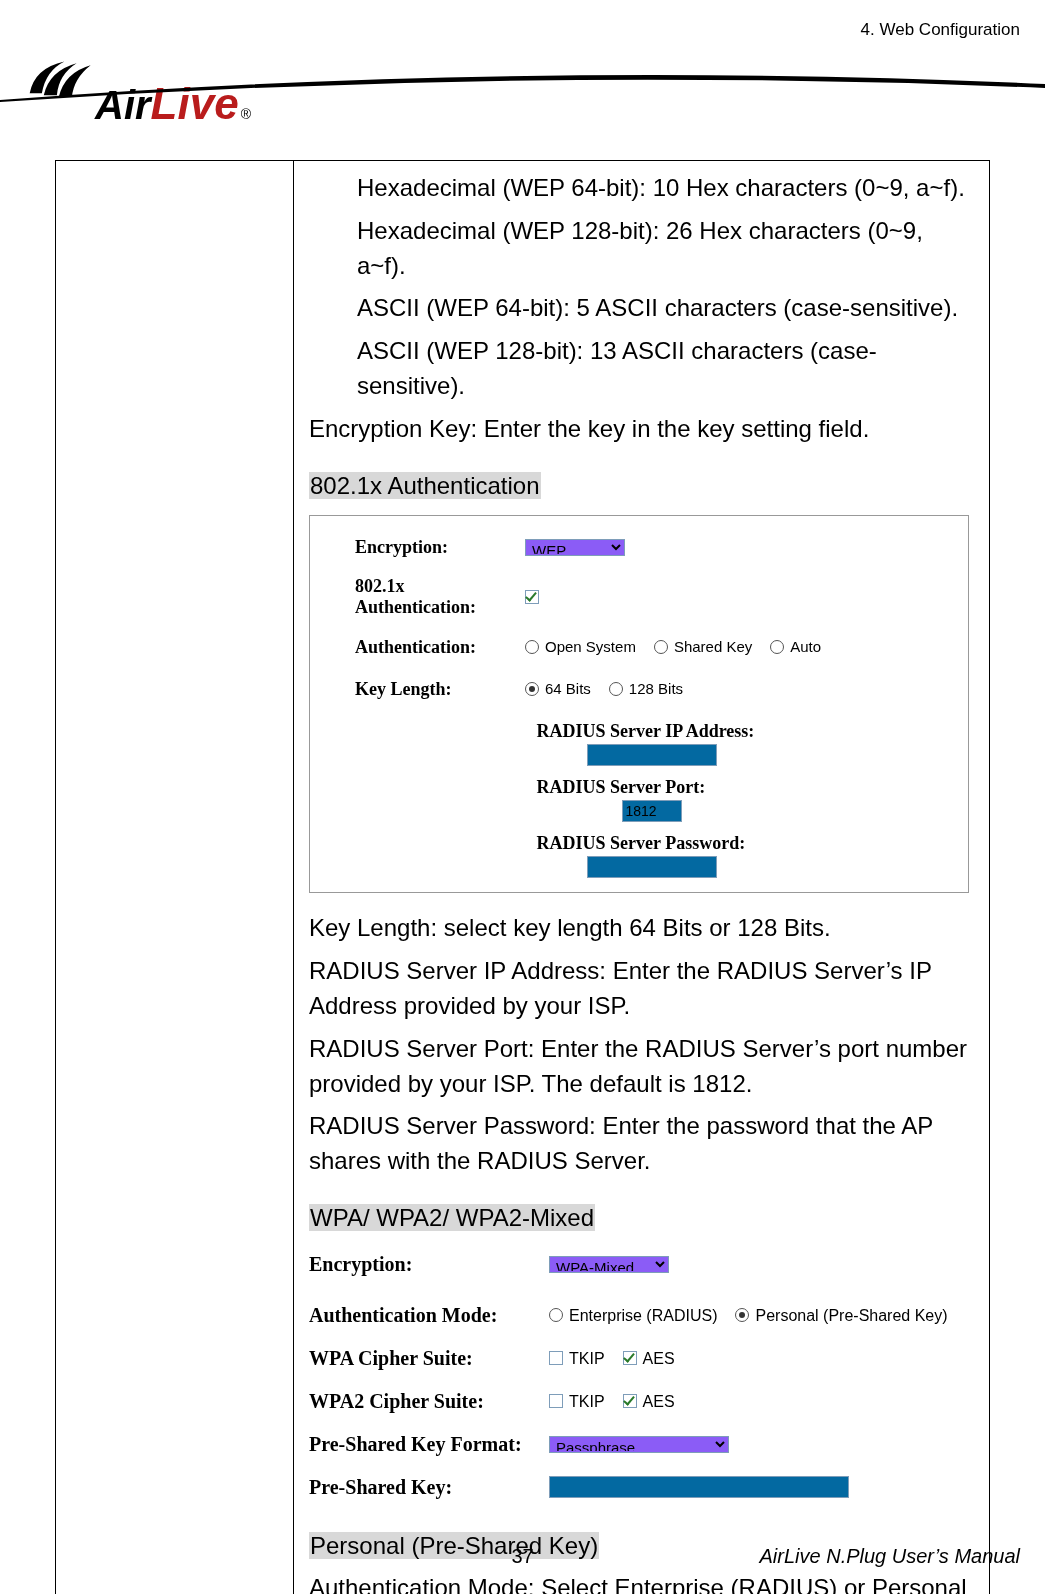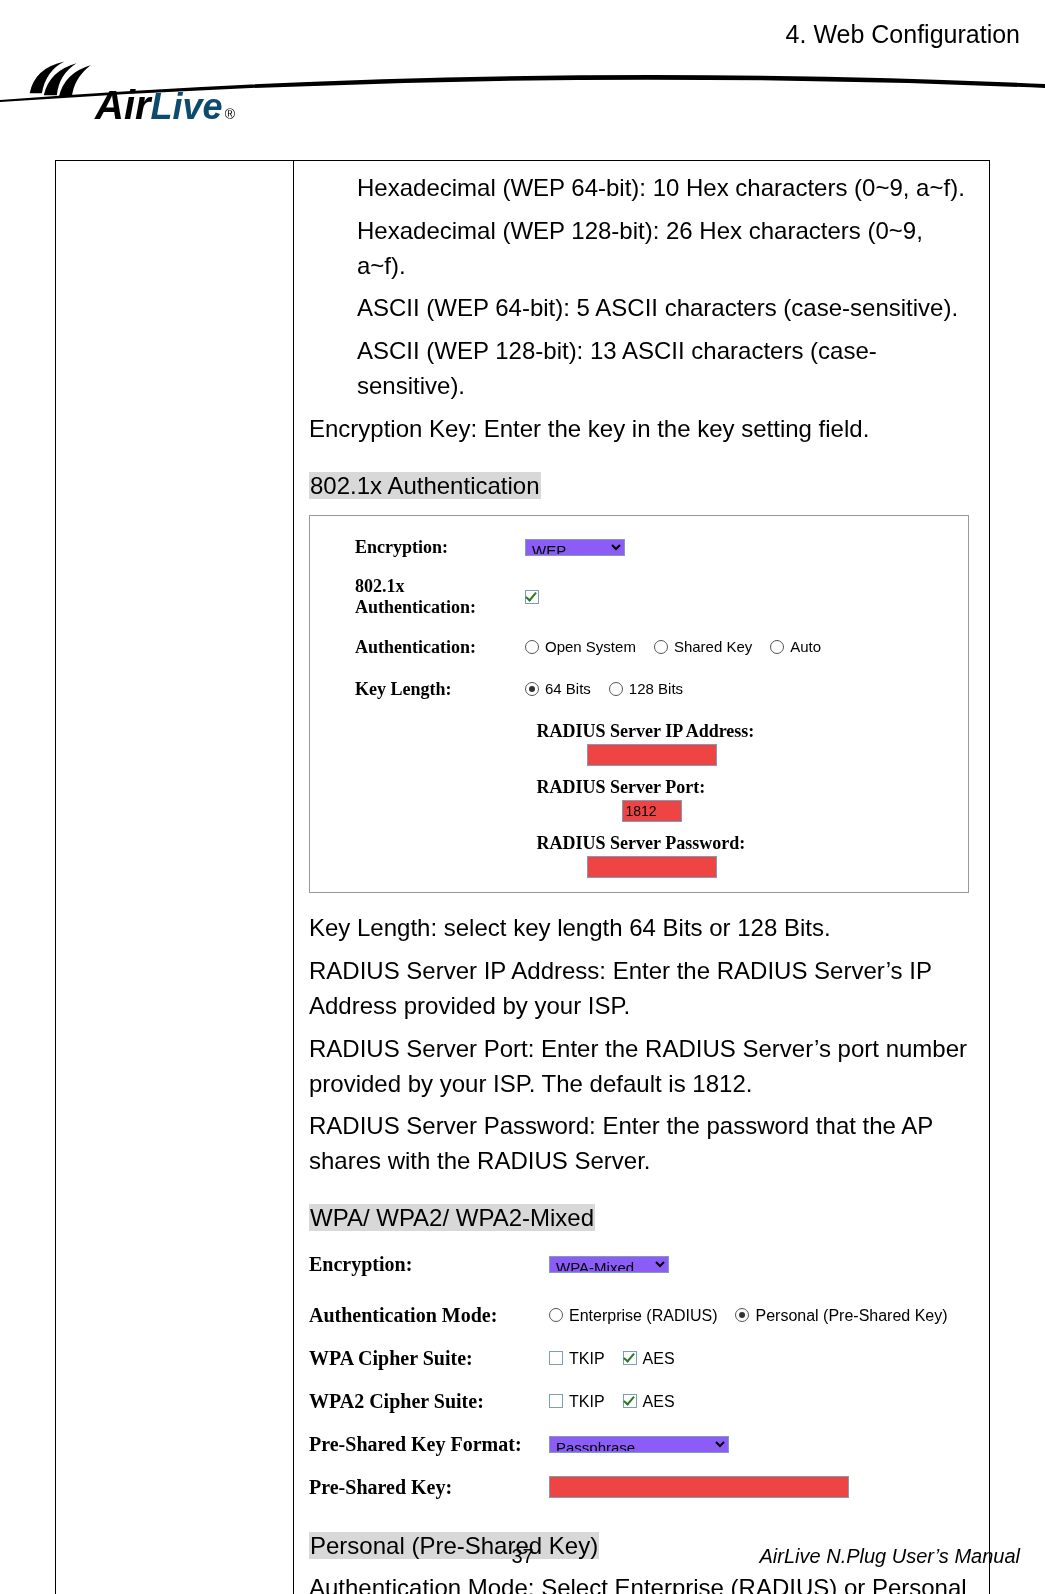--- a/index.html
+++ b/index.html
@@ -8,21 +8,21 @@
       height: 1594px;
       background: #fff;
       font-family: Arial, Helvetica, sans-serif;
       position: relative;
       color: #000;
     }
     .header {
       position: absolute;
       top: 20px;
       right: 25px;
-      font-size: 25px;
+      font-size: 17px;
       font-family: Arial, sans-serif;
     }
     .logo {
       position: absolute;
       top: 35px;
       left: 25px;
       display: flex;
       align-items: center;
     }
     .logo-swoosh {
@@ -37,24 +37,24 @@
       align-items: baseline;
     }
     .logo-air {
       font-size: 40px;
       font-weight: bold;
       font-style: italic;
       color: #000;
       margin-top: 48px;
     }
     .logo-live {
-      font-size: 36px;
+      font-size: 44px;
       font-weight: bold;
       font-style: italic;
-      color: #0c4a6e;
+      color: #b91c1c;
     }
     .logo-r {
       font-size: 14px;
       vertical-align: super;
       margin-left: 2px;
     }
     .swoosh-line {
       position: absolute;
       top: 72px;
       left: 0;
@@ -133,21 +133,21 @@
       height: 17px;
       background: #8b5cf6;
       padding: 1px 2px;
     }
     input.win-text {
       border: 1px solid #7e9db9;
       height: 22px;
       font-family: Arial, sans-serif;
       font-size: 14px;
       padding: 1px 3px;
-      background: #ef4444;
+      background: #0369a1;
     }
     .radio {
       width: 14px; height: 14px;
       border-radius: 50%;
       border: 1px solid #555;
       display: inline-block;
       position: relative;
       background: #fff;
       vertical-align: middle;
       flex-shrink: 0;

